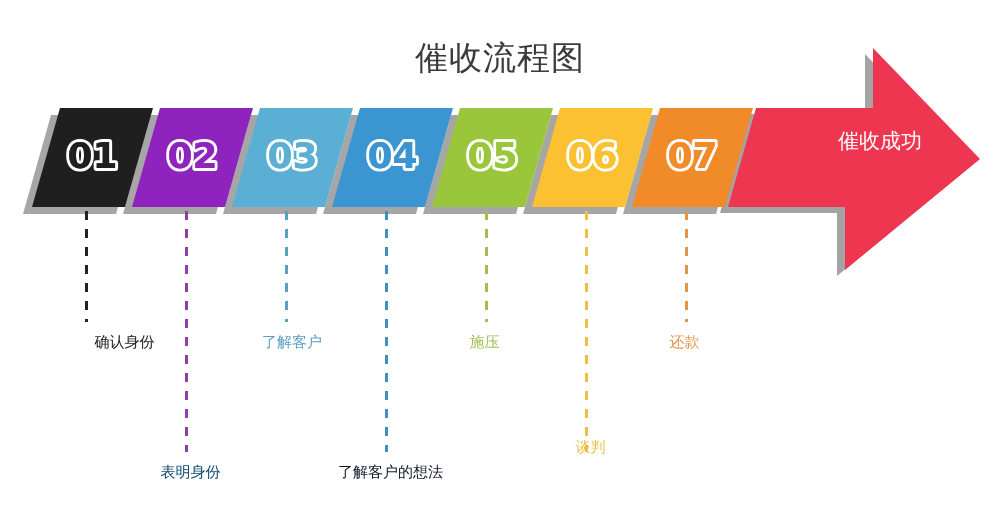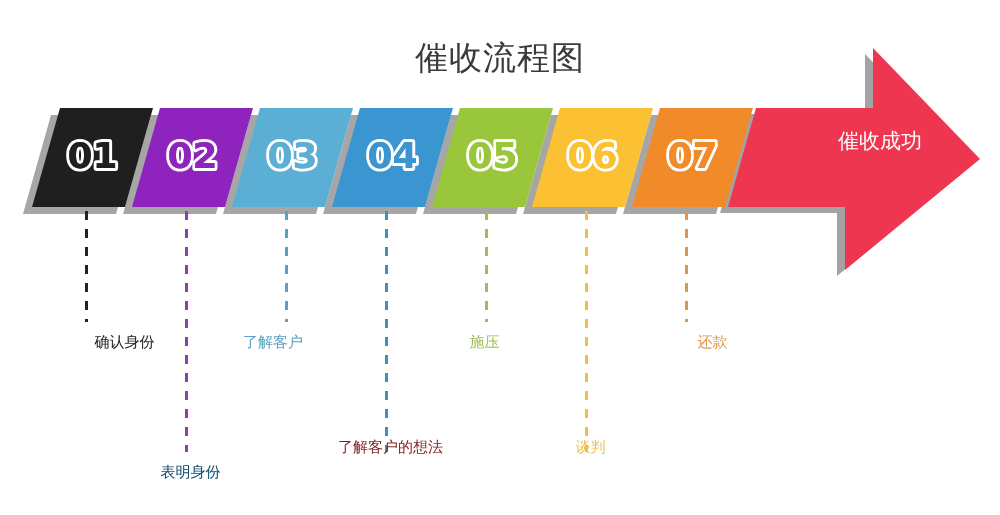--- a/index.html
+++ b/index.html
@@ -129,19 +129,19 @@
         <line x1="386.5" y1="211" x2="386.5" y2="452" stroke="#3f8fc0" stroke-width="3" stroke-dasharray="9 9"></line>
         <line x1="486.5" y1="211" x2="486.5" y2="322" stroke="#a0bf4e" stroke-width="3" stroke-dasharray="9 9"></line>
         <line x1="586.5" y1="211" x2="586.5" y2="452" stroke="#ecbf45" stroke-width="3" stroke-dasharray="9 9"></line>
         <line x1="686.5" y1="211" x2="686.5" y2="322" stroke="#e29549" stroke-width="3" stroke-dasharray="9 9"></line>
       </g>
   </svg>
 
   <div id="labels">
       <div class="step-label" style="color: rgb(34, 34, 34); left: 84.5px; top: 333px; margin-left: 40px;">确认身份</div>
       <div class="step-label" style="color: #0c4a6e; left: 190.5px; top: 463px;">表明身份</div>
-      <div class="step-label" style="color: rgb(90, 159, 196); left: 273px; top: 333px;">了解客户</div>
-      <div class="step-label" style="color: #7f1d1d; left: 390.5px; top: 438px;">了解客户的想法</div>
+      <div class="step-label" style="color: rgb(90, 159, 196); left: 292px; top: 333px;">了解客户</div>
+      <div class="step-label" style="color: #0f172a; left: 390.5px; top: 463px;">了解客户的想法</div>
       <div class="step-label" style="color: rgb(160, 191, 78); left: 484.5px; top: 333px; text-align: center;">施压</div>
       <div class="step-label" style="color: rgb(236, 191, 69); left: 590.5px; top: 438px;">谈判</div>
-      <div class="step-label" style="color: rgb(226, 149, 73); left: 684.5px; top: 333px; margin-left: 28px;">还款</div>
+      <div class="step-label" style="color: rgb(226, 149, 73); left: 684.5px; top: 333px;">还款</div>
     </div>
 </div>
 
 </body></html>

